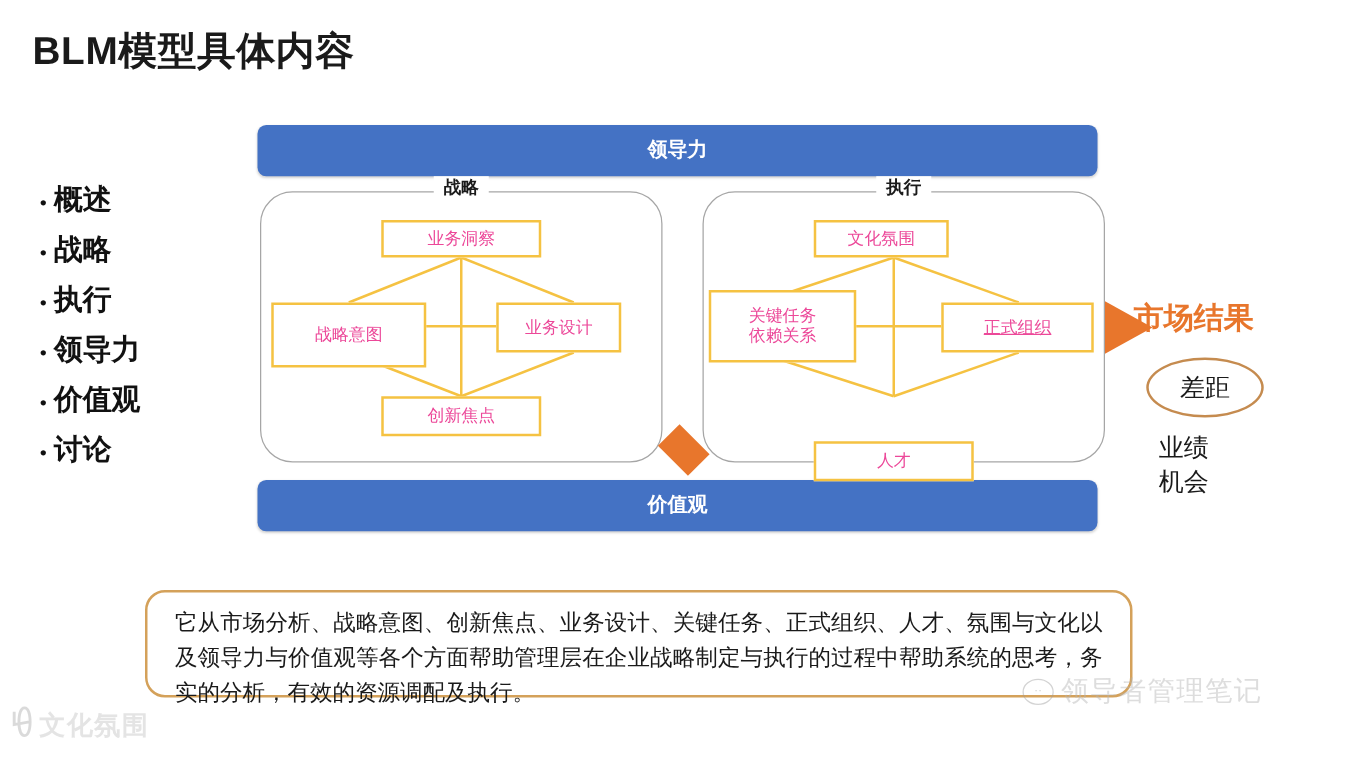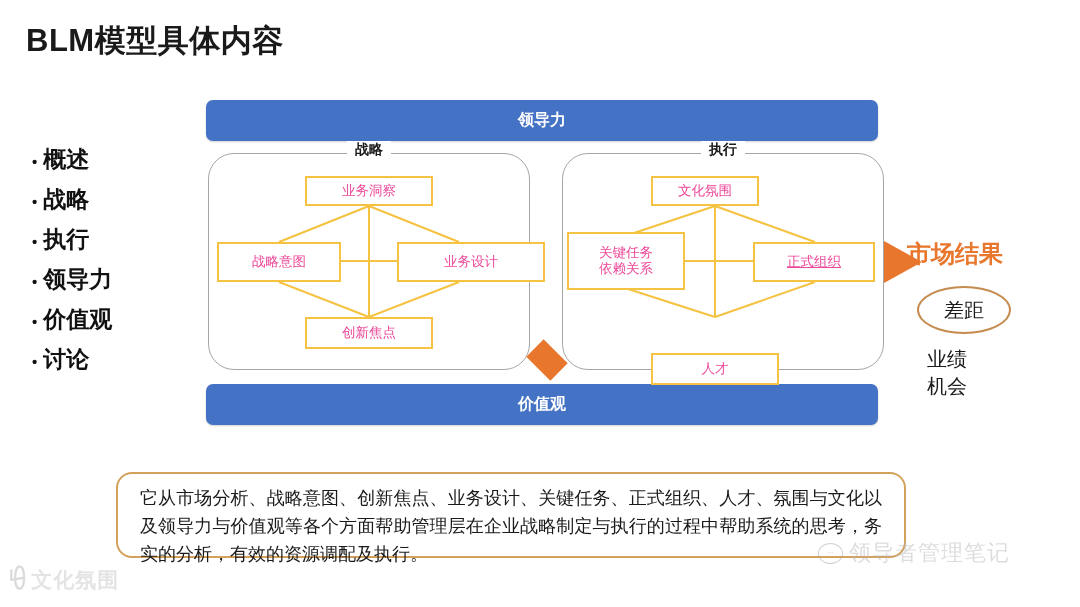--- a/index.html
+++ b/index.html
@@ -306,24 +306,24 @@
           <line x1="160" y1="52" x2="70" y2="88"></line>
           <line x1="160" y1="52" x2="250" y2="88"></line>
           <line x1="70" y1="128" x2="160" y2="163"></line>
           <line x1="250" y1="128" x2="160" y2="163"></line>
         </g>
       </svg>
 
       <div class="node" style="left:96px; top:22px; width:128px; height:30px;">
         <span>业务洞察</span>
       </div>
-      <div class="node" style="left:8px; top:88px; width:124px; height:40px;">
+      <div class="node" style="left:8px; top:88px; width:124px; height:52px;">
         <span>战略意图</span>
       </div>
-      <div class="node" style="left:188px; top:88px; width:148px; height:40px;">
+      <div class="node" style="left:188px; top:88px; width:100px; height:40px;">
         <span>业务设计</span>
       </div>
       <div class="node" style="left:96px; top:163px; width:128px; height:32px;">
         <span>创新焦点</span>
       </div>
     </div>
   </div>
 
   <div class="panel" id="panel-execution">
     <div class="panel-title">

